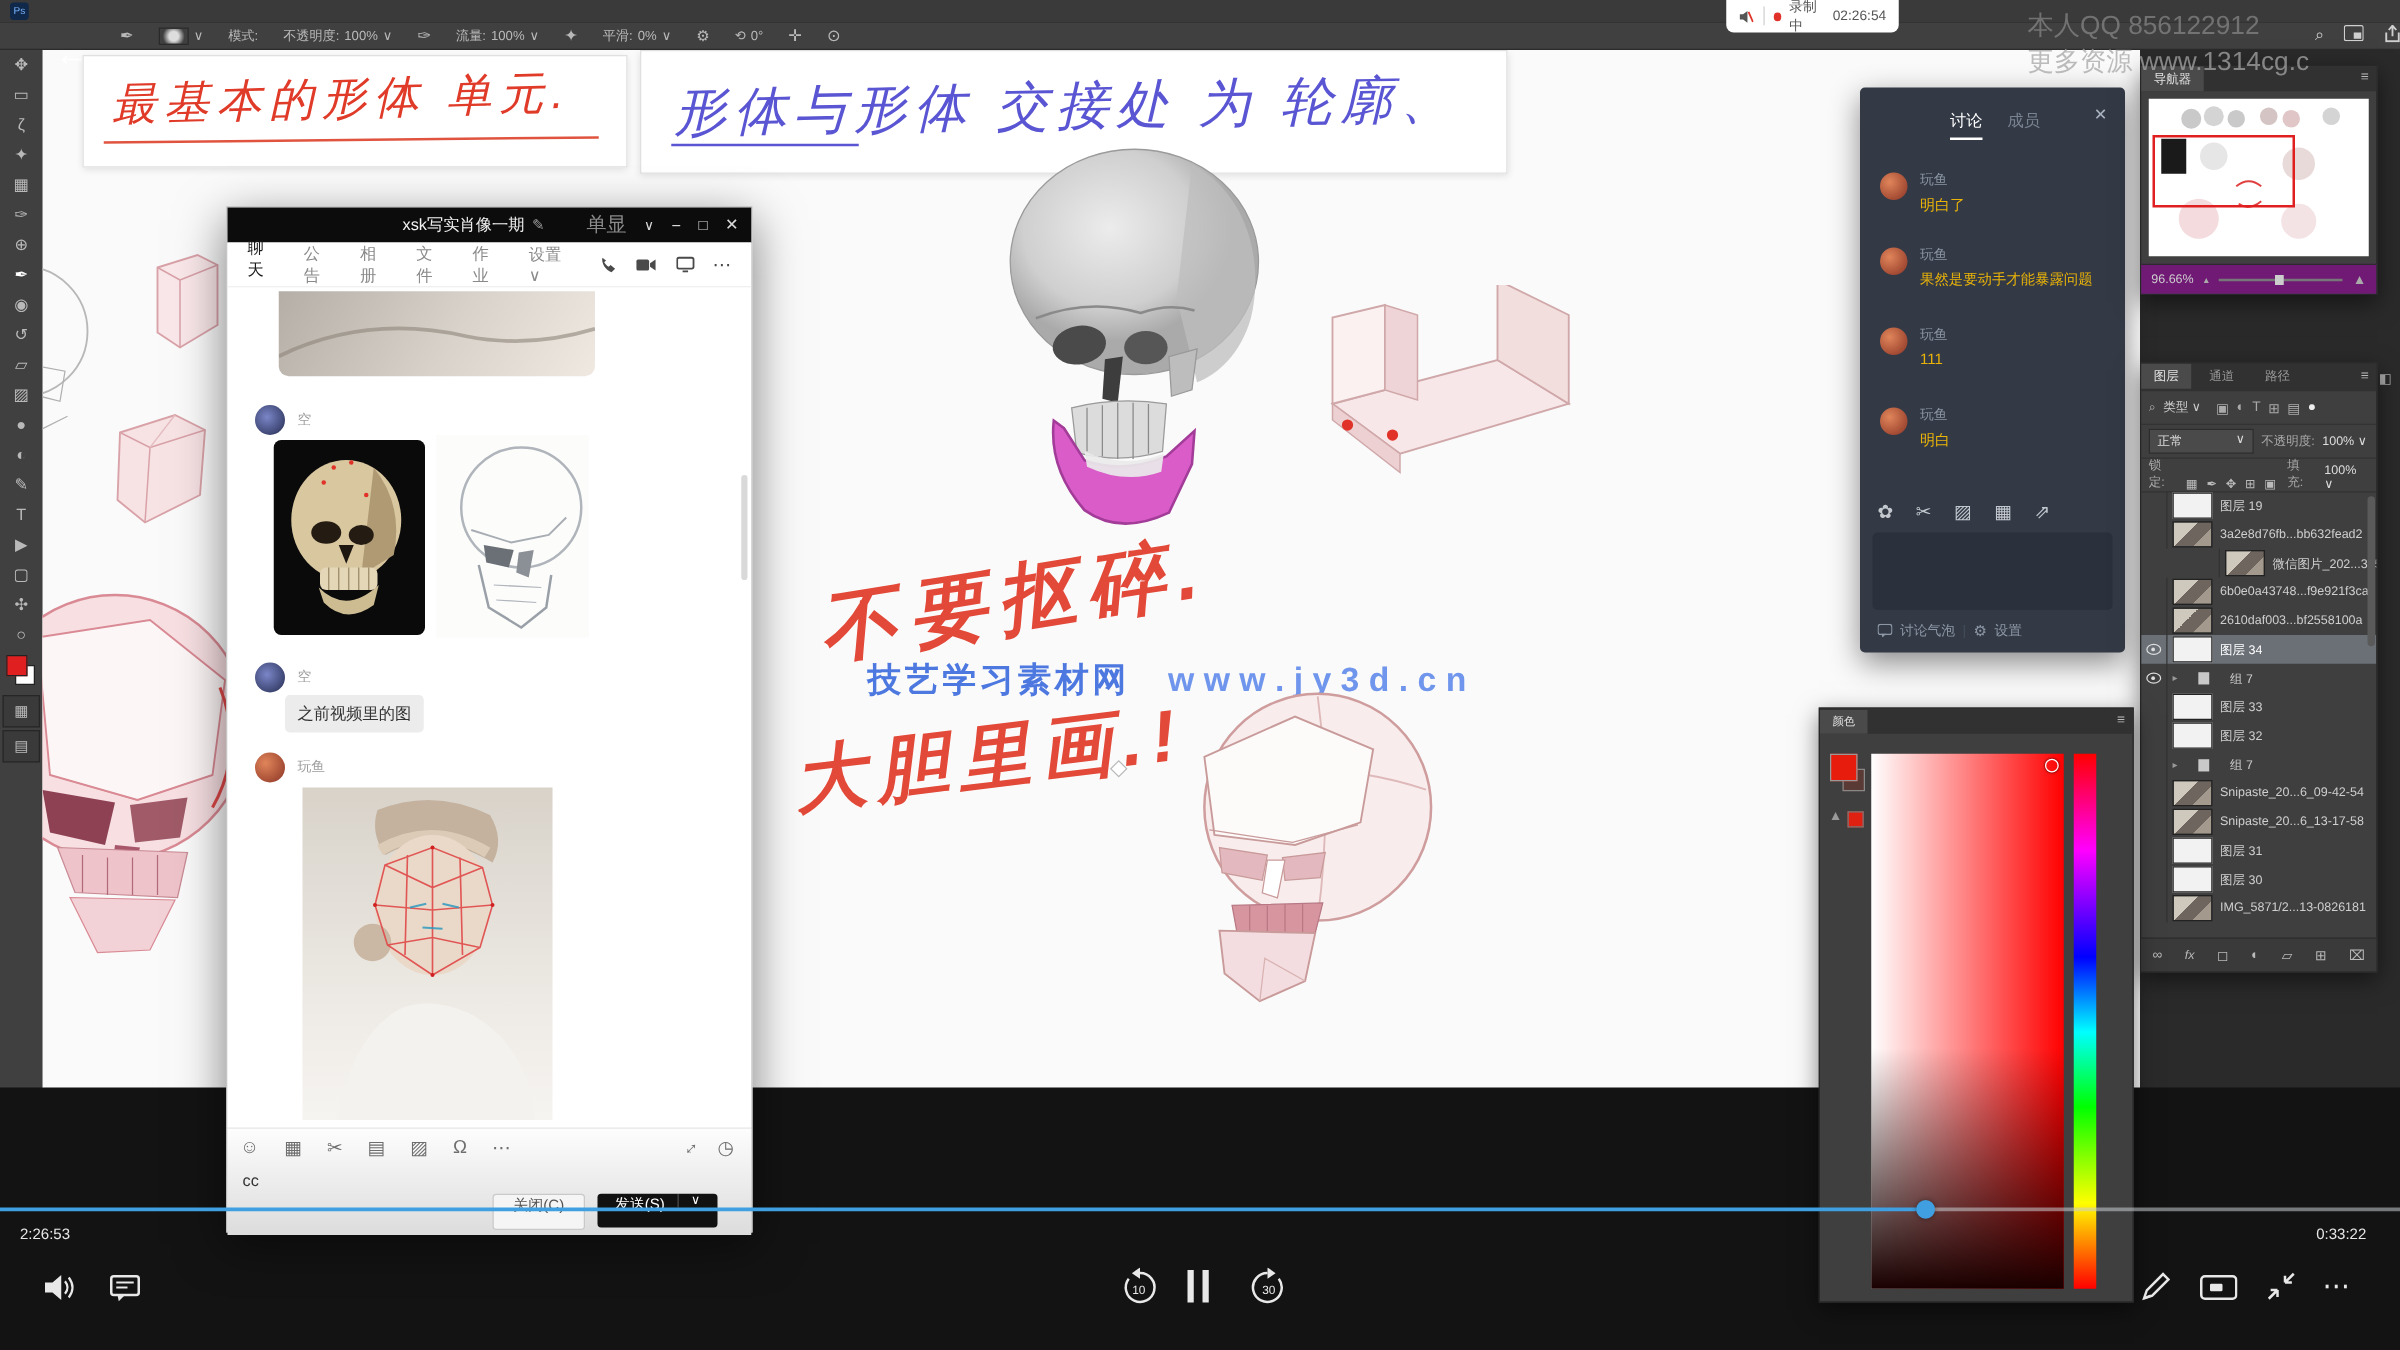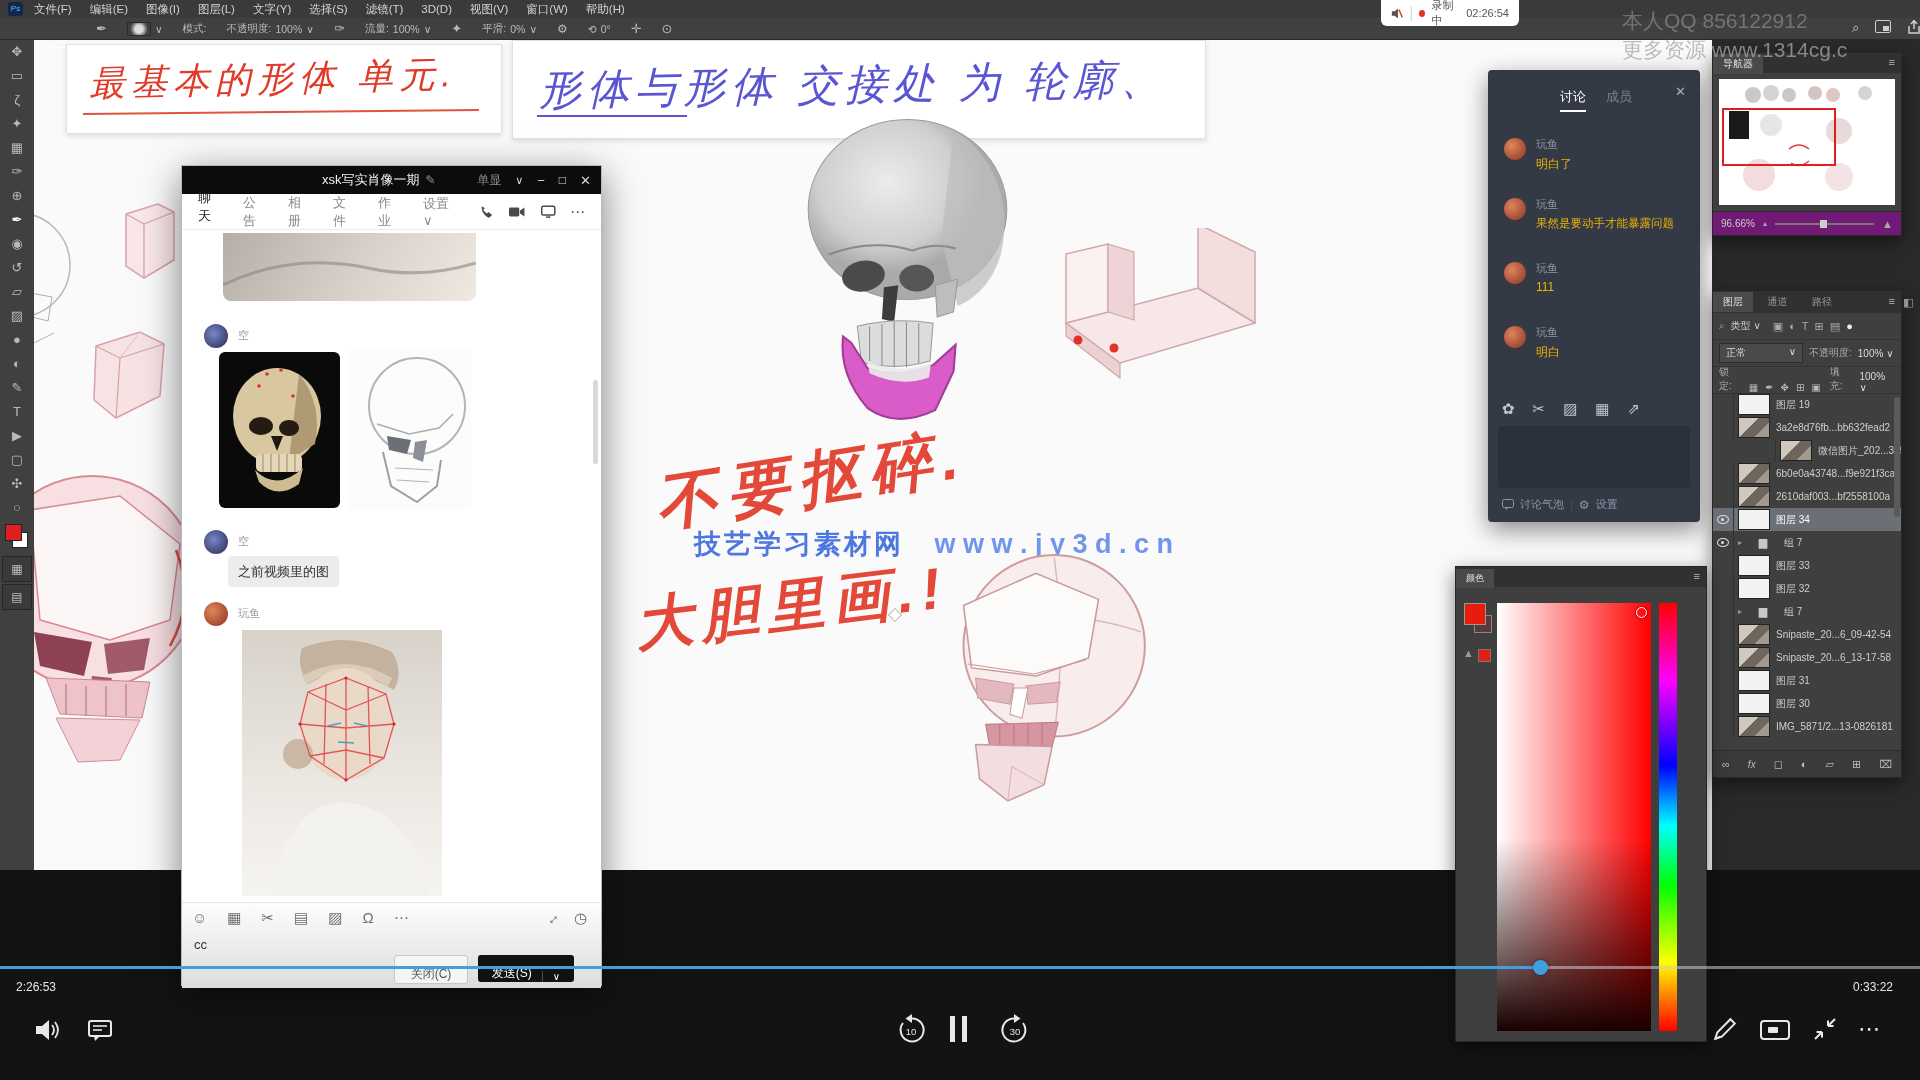--- a/index.html
+++ b/index.html
@@ -26,47 +26,34 @@
   .t-grp{background:none;border:none;color:#c9c9c9;font-size:11px;text-align:center;line-height:19px;}
   .lname{white-space:nowrap;overflow:hidden;}
   
   .dav{width:22px;height:22px;border-radius:50%;background:radial-gradient(circle at 35% 35%,#e0855a,#8a3324);flex:0 0 22px;}
   .dmsg{position:absolute;left:16px;display:flex;gap:10px;}
   .duser{color:#8d96a5;font-size:11px;line-height:13px;}
   .dtext{color:#eab308;font-size:12px;margin-top:5px;}
   
   .ctab{color:#8a8a8a;font-size:13px;margin-right:24px;}
   .ctab.on{color:#1a1a1a;border-bottom:2px solid #1a1a1a;padding-bottom:8px;}
-  .btn{font-size:12px;border-radius:3px;display:flex;align-items:flex-end;justify-content:center;}
+  .btn{font-size:12px;border-radius:3px;display:flex;align-items:flex-start;justify-content:center;}
   .note-card{background:#fff;border:1px solid #e0e0e0;box-shadow:0 2px 6px rgba(0,0,0,.12);}
   .hand-red{color:#e03a28;}
   .hand-blue{color:#5a55d2;}
   .wicon{color:#c3c8cf;font-size:15px;}
   .inico{color:#6e6e6e;font-size:15px;}
 </style>
 </head>
 <body>
 
 <div id="app">
 
   <div class="abs" style="left:0;top:0;width:1920px;height:18px;background:#3a3a3a;">
     <div class="abs" style="left:8px;top:2px;width:15px;height:14px;background:#10284a;color:#7ab4ff;font-size:8px;text-align:center;line-height:14px;border-radius:3px;">Ps</div>
-    <div class="psmenu abs" style="left:34px;top:0;height:18px;">
-      <span>文件(F)</span>
-      <span>编辑(E)</span>
-      <span>图像(I)</span>
-      <span>图层(L)</span>
-      <span>文字(Y)</span>
-      <span>选择(S)</span>
-      <span>滤镜(T)</span>
-      <span>3D(D)</span>
-      <span>视图(V)</span>
-      <span>窗口(W)</span>
-      <span>帮助(H)</span>
-    </div>
   </div>
 
   <div class="abs" style="left:0;top:18px;width:1920px;height:22px;background:#404040;border-bottom:1px solid #2a2a2a;display:flex;align-items:center;gap:20px;padding-left:96px;box-sizing:border-box;">
     <span class="optitem" style="font-size:13px;">✒</span>
     <span class="optitem"><span style="width:22px;height:12px;background:radial-gradient(circle,#ddd 30%,#404040 70%);display:inline-block;border:1px solid #2a2a2a;"></span> ∨</span>
     <span class="optitem">
         <span>模式:</span>
       </span>
     <span class="optitem"><span>不透明度:</span><span>100%</span> ∨</span>
     <span class="optitem" style="font-size:13px;">✑</span>
@@ -208,21 +195,21 @@
     </svg>
 
     <div class="abs" style="left:856px;top:570px;width:8px;height:8px;border:1px solid #b9b9b9;transform:rotate(45deg);background:#fff;"></div>
   </div>
 
   <div class="abs" style="left:181px;top:165px;width:421px;height:821px;background:#fff;box-shadow:0 10px 36px rgba(0,0,0,.5);border:1px solid #b9b9b9;box-sizing:border-box;">
 
     <div class="abs" style="left:0;top:0;width:100%;height:28px;background:#0c0c0c;display:flex;align-items:center;">
       <span style="color:#f2f2f2;font-size:13px;margin-left:140px;">xsk写实肖像一期</span>
       <span style="color:#9a9a9a;font-size:12px;margin-left:6px;">✎</span>
-      <span style="color:#8a8a8a;font-size:12px;margin-left:auto;">单显</span>
+      <span style="color:#8a8a8a;font-size:16px;margin-left:auto;">单显</span>
       <span style="color:#d9d9d9;font-size:11px;margin-left:14px;">∨</span>
       <span style="color:#d9d9d9;font-size:13px;margin-left:14px;">−</span>
       <span style="color:#d9d9d9;font-size:12px;margin-left:14px;">□</span>
       <span style="color:#d9d9d9;font-size:13px;margin:0 10px 0 14px;">✕</span>
     </div>
 
     <div class="abs" style="left:0;top:28px;width:100%;height:36px;background:#fff;border-bottom:1px solid #ececec;display:flex;align-items:center;padding:0 16px;box-sizing:border-box;">
       <span class="ctab on">聊天</span>
       <span class="ctab">公告</span>
       <span class="ctab">相册</span>

